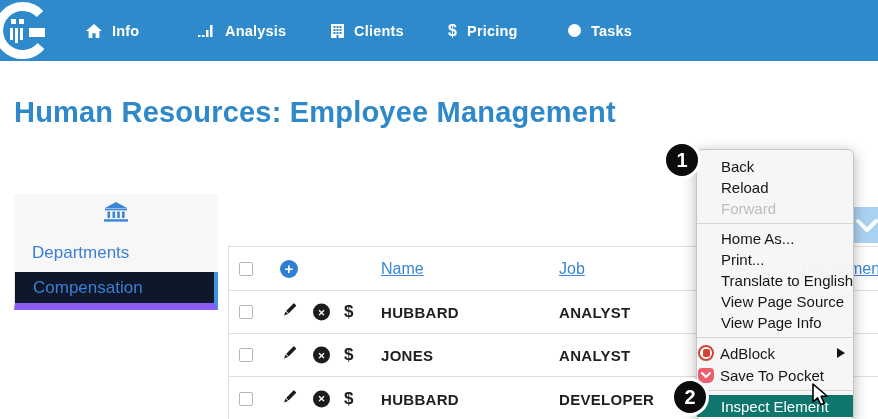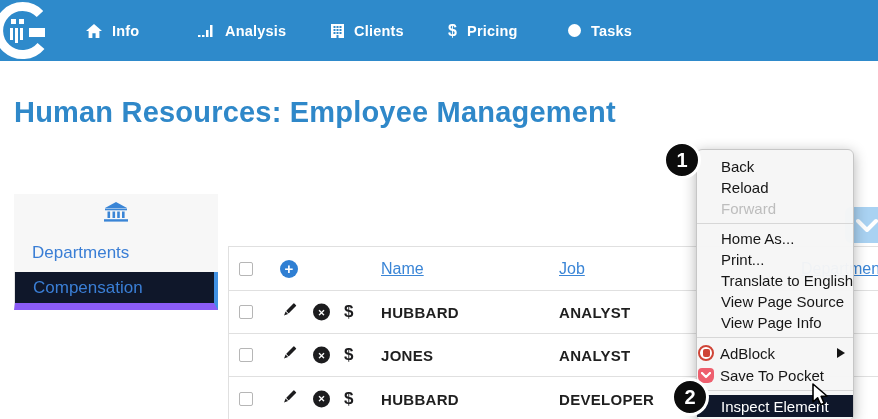--- a/index.html
+++ b/index.html
@@ -62,21 +62,21 @@
   .context-menu { position:absolute; left:696px; top:149px; width:158px; z-index:5;
     background:rgba(246,246,246,.97); border:1px solid #c6c6c6; border-radius:6px;
     box-shadow:0 3px 14px rgba(0,0,0,.3); padding:6px 0 3px 0; }
   .menu-item { height:21px; display:flex; align-items:center; padding:0 8px 0 24px;
     font-size:15px; color:#161616; cursor:pointer; white-space:nowrap; }
   .menu-item.disabled { color:#bdbdbd; cursor:default; }
   .menu-item.with-icon { padding-left:1px; height:22px; gap:6px; }
   .menu-sep { height:1px; background:#d7d7d7; margin:4px 0; }
   .submenu-arrow { margin-left:auto; width:0; height:0; border-top:5px solid transparent;
     border-bottom:5px solid transparent; border-left:8px solid #141414; }
-  .menu-item.highlight { background:#0f172a; color:#fff; height:22px; margin-top:1px; }
+  .menu-item.highlight { background:#0f766e; color:#fff; height:22px; margin-top:1px; }
   .adblock-ic { width:16px; height:16px; border-radius:50%; background:#fff;
     border:2.5px solid #cf4436; display:flex; align-items:center; justify-content:center; }
   .adblock-ic span { width:7px; height:8px; background:#cf4436; border-radius:2px; display:block; }
   .pocket-ic { width:16px; height:15px; background:#ee5f6e; border-radius:4px 4px 6px 6px;
     display:flex; align-items:center; justify-content:center; }
 
   
   .step-badge { position:absolute; width:38px; height:38px; border-radius:50%; background:#0c0c0c;
     border:3px solid #fff; color:#fff; font-size:20px; font-weight:700; display:flex;
     align-items:center; justify-content:center; z-index:8; }

